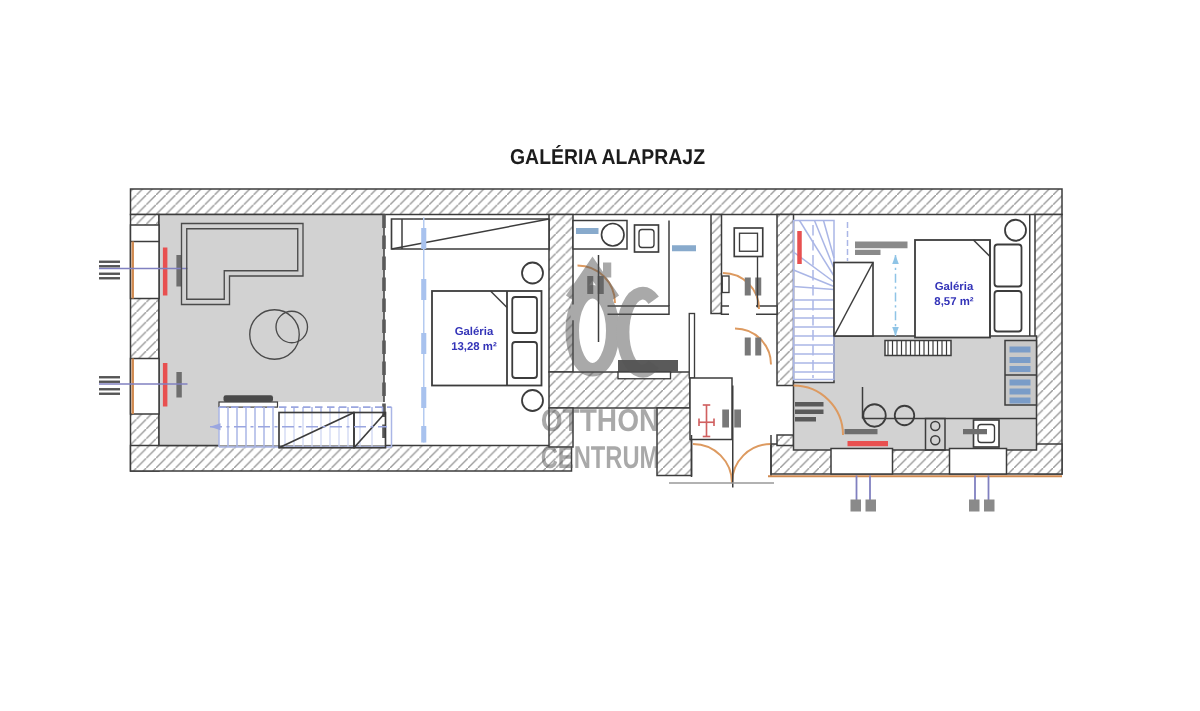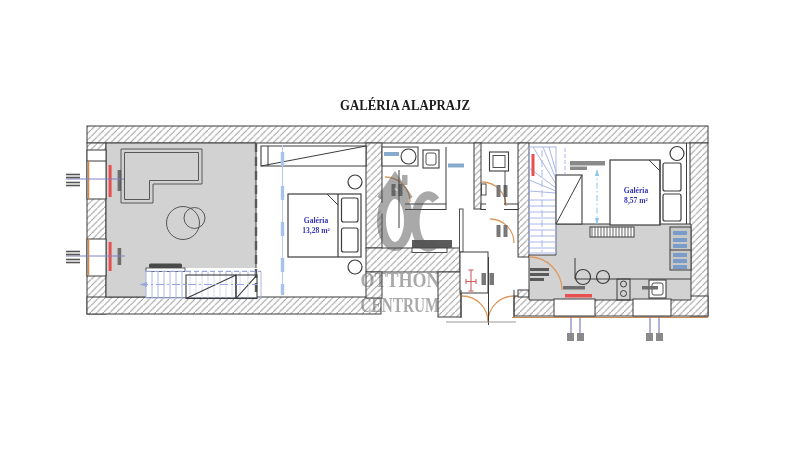--- a/index.html
+++ b/index.html
@@ -1,16 +1,16 @@
 <!DOCTYPE html>
 <html><head>
 <meta charset="utf-8">
 <style>
 html,body{margin:0;padding:0;background:#fff;}
-#wrap{position:relative;width:800px;height:474px;font-family:Liberation Serif, serif;}
+#wrap{position:relative;width:800px;height:474px;font-family:Liberation Sans, sans-serif;}
 </style>
 </head>
 <body>
 <div id="wrap">
 <svg width="800" height="474" viewBox="0 0 800 474">
 <defs>
 <pattern id="hatch" width="6.5" height="6.5" patternUnits="userSpaceOnUse">
   <rect width="6.5" height="6.5" fill="#ffffff"></rect>
   <line x1="-1" y1="7.5" x2="7.5" y2="-1" stroke="#9a9a9a" stroke-width="0.95"></line>
 </pattern>

